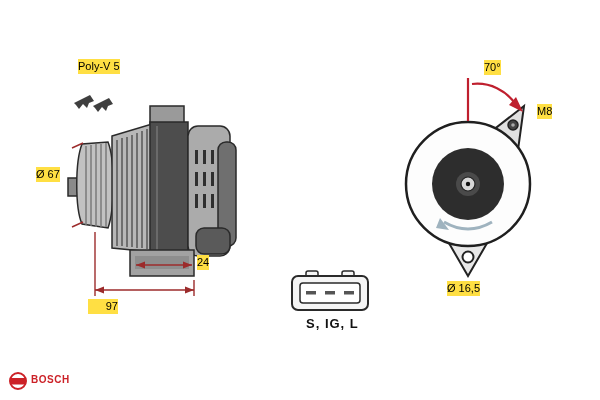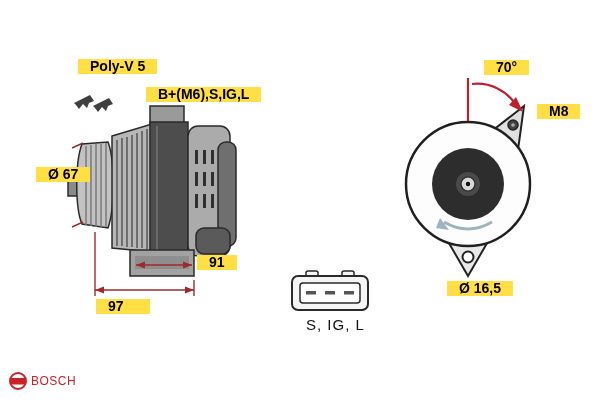--- a/index.html
+++ b/index.html
@@ -3,30 +3,30 @@
 <meta charset="utf-8">
 <style>
   body{margin:0;background:#fff;}
   #canvas{
     position:relative;width:600px;height:400px;background:#ffffff;
     font-family:"Liberation Sans",sans-serif;overflow:hidden;
   }
   #drawing{position:absolute;left:0;top:0;}
   .ylabel{
     position:absolute;background:var(--label_bg,#ffdf43);color:#000;
-    font-size:14px;font-weight:bold;line-height:15px;padding:0 12px;
+    font-size:11px;font-weight:normal;line-height:15px;padding:0 0;
     white-space:nowrap;
   }
   .plabel{
-    position:absolute;color:#111;font-size:15px;font-weight:normal;
+    position:absolute;color:#111;font-size:13px;font-weight:bold;
     white-space:nowrap;letter-spacing:1px;
   }
   .brand{
-    position:absolute;color:var(--brand,#cc2127);font-size:12px;
-    font-weight:normal;letter-spacing:0.5px;
+    position:absolute;color:var(--brand,#cc2127);font-size:10px;
+    font-weight:bold;letter-spacing:0.5px;
   }
   .dimline{stroke:var(--dim,#9c2b2b);stroke-width:1.4;fill:none;}
   .dimfill{fill:var(--dim,#9c2b2b);}
   .arcline{stroke:var(--arrow,#bf1f2e);stroke-width:2.2;fill:none;}
   .arcfill{fill:var(--arrow,#bf1f2e);}
   .outline{stroke:#2a2a2a;stroke-width:1.5;}
 </style>
 </head>
 <body>
 
@@ -139,27 +139,26 @@
     </g>
 
     <g>
       <circle cx="18" cy="381" r="8" fill="#ffffff" stroke="#cc2127" stroke-width="2"></circle>
       <rect x="10" y="378" width="16" height="6.5" fill="#cc2127"></rect>
     </g>
   </svg>
 
   <div class="ylabel" style="left:78px;top:59px">Poly-V 5</div>
 
-  <div class="ylabel" style="left:146px;top:87px">B+(M6),S,IG,L</div>
 
   <div class="ylabel" style="left:36px;top:167px">Ø 67</div>
 
-  <div class="ylabel" style="left:197px;top:255px">91</div>
+  <div class="ylabel" style="left:197px;top:255px">24</div>
 
-  <div class="ylabel" style="left:96px;top:299px;width:30px;text-align:left">97</div>
+  <div class="ylabel" style="left:88px;top:299px;width:30px;text-align:right">97</div>
 
   <div class="plabel" style="left:306px;top:316px">S, IG, L</div>
 
   <div class="ylabel" style="left:484px;top:60px">70°</div>
 
   <div class="ylabel" style="left:537px;top:104px">M8</div>
 
   <div class="ylabel" style="left:447px;top:281px">Ø 16,5</div>
 
   <div class="brand" style="left:31px;top:374px">BOSCH</div>

